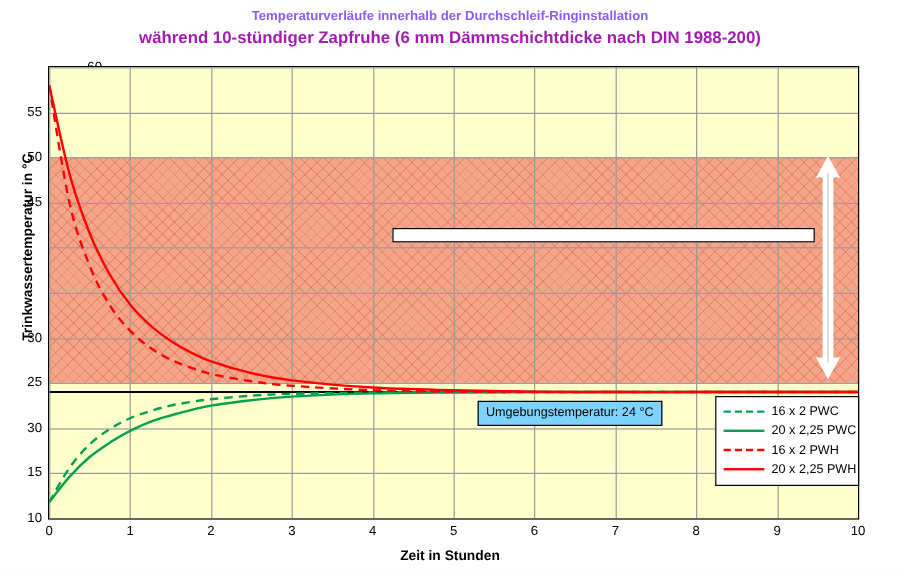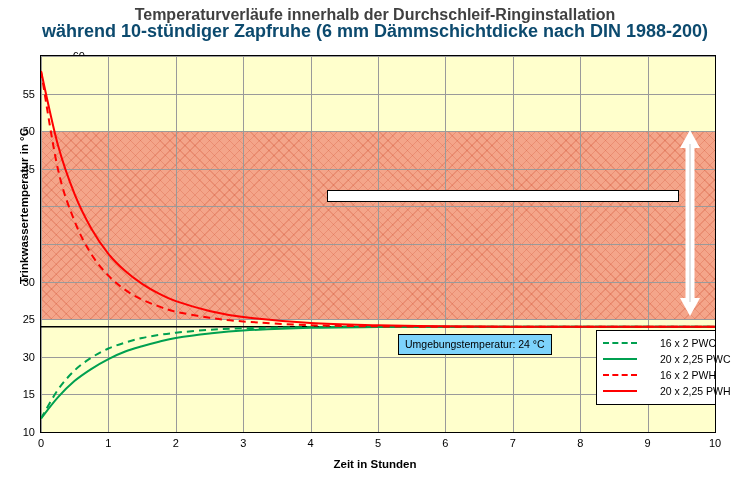--- a/index.html
+++ b/index.html
@@ -21,30 +21,30 @@
     height: 478px;
   }
   .title-block {
     position: absolute;
     left: 0;
     top: 6px;
     width: 750px;
     text-align: center;
   }
   .title-line1 {
-    font-size: 16px;
-    font-weight: bold;
-    color: #404040;
+    font-size: 11px;
+    font-weight: bold;
+    color: #8b5cf6;
     line-height: 17px;
     text-align: center;
   }
   .title-line2 {
-    font-size: 18px;
-    font-weight: bold;
-    color: #0c4a6e;
+    font-size: 14px;
+    font-weight: bold;
+    color: #a21caf;
     line-height: 16px;
   }
   
   .plot-frame {
     position: absolute;
     left: 40px;
     top: 55px;
     width: 676px;
     height: 378px;
     border: 1px solid #000;
@@ -151,21 +151,21 @@
     height: 16px;
   }
   .legend-swatch {
     width: 34px;
     height: 0;
     margin-right: 6px;
     border-top-width: 2px;
     border-top-style: solid;
     flex: 0 0 34px;
   }
-  .legend-label { color: #000; white-space: nowrap; margin-left: 17px; }
+  .legend-label { color: #000; white-space: nowrap; }
   svg.curves { position: absolute; left: 0; top: 0; }
   .arrow-svg { position: absolute; }
 </style>
 </head>
 <body>
 
 <div id="root">
 
   <div class="title-block">
     <div class="title-line1">Temperaturverläufe innerhalb der Durchschleif-Ringinstallation</div>

